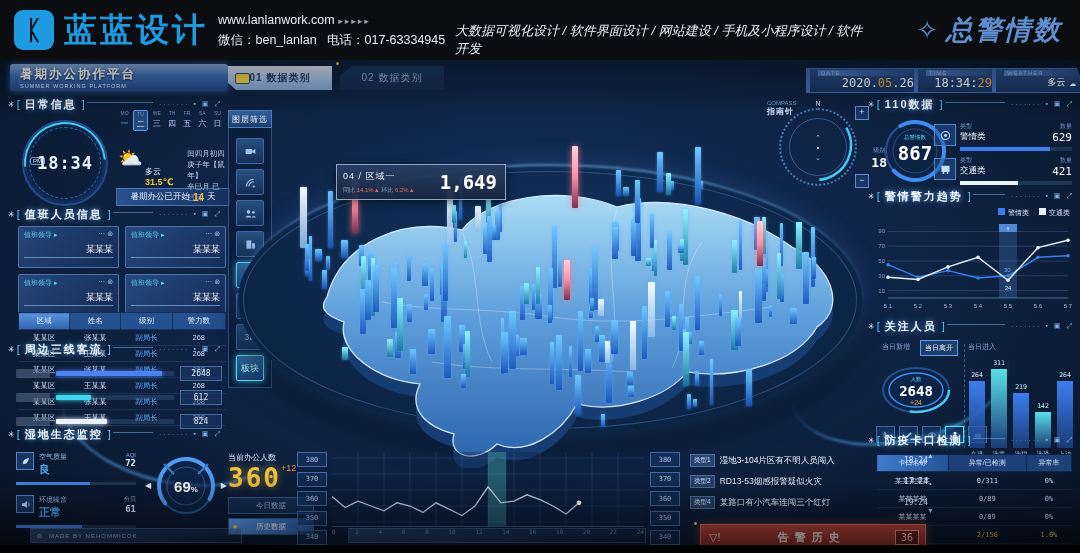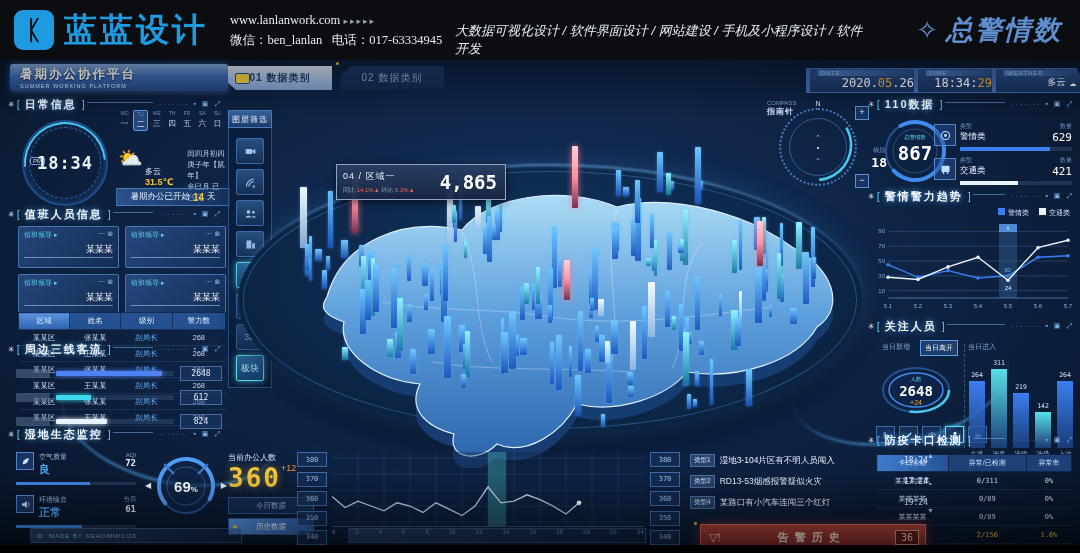--- a/index.html
+++ b/index.html
@@ -3,21 +3,21 @@
 <meta charset="utf-8">
 <style>
   html,body{margin:0;padding:0;background:#000;}
   body{width:1080px;height:553px;position:relative;overflow:hidden;
        font-family:"Liberation Sans","DejaVu Sans",sans-serif;color:#dce9ff;}
   
   .banner{position:absolute;left:0;top:0;width:1080px;height:60px;background:#0b0d10;display:flex;align-items:center;}
   .logo-wrap{display:flex;align-items:center;margin-left:14px;}
   .logo-ico{width:40px;height:40px;border-radius:9px;background:#1e9ae0;color:#0b0d10;display:flex;align-items:center;justify-content:center;font-weight:bold;font-size:26px;font-family:"DejaVu Sans",sans-serif;}
   .logo-txt{color:#1e9ae0;font-size:33px;font-weight:bold;letter-spacing:3px;margin-left:10px;}
-  .contact{margin-left:22px;font-size:12.5px;line-height:19px;color:#e8eef5;font-family:Liberation Serif, serif;}
+  .contact{margin-left:10px;font-size:12.5px;line-height:19px;color:#e8eef5;}
   .contact .arrows{color:#9aa4ad;font-size:9px;letter-spacing:2px;}
   .services{position:absolute;left:455px;top:22px;width:420px;font-size:13px;font-style:italic;color:#e8eef5;}
   .brand-right{position:absolute;right:18px;top:12px;display:flex;align-items:center;color:#5f8fd0;}
   .brand-right .star{font-size:26px;margin-right:8px;}
   .brand-right .txt{font-size:27px;font-weight:bold;font-style:italic;letter-spacing:2px;}
   
   .dash{position:absolute;left:0;top:60px;width:1080px;height:485px;
     background:radial-gradient(ellipse at 50% 42%,#17345f 0%,#0f2547 45%,#081426 100%);}
   .dash:after{content:"";position:absolute;inset:0;pointer-events:none;
     background:linear-gradient(180deg,rgba(0,0,0,.35),transparent 12%,transparent 85%,rgba(0,0,0,.5));}
@@ -716,21 +716,21 @@
         <div class="mbar" style="left: 340px; top: 38px; width: 6px; height: 62px; background: linear-gradient(to top, rgb(122, 48, 80), rgb(255, 143, 160), rgb(255, 208, 216)); box-shadow: rgba(255, 120, 140, 0.8) 0px 0px 6px;"></div>
         <div class="mbar" style="left: 332px; top: 152px; width: 6px; height: 40px; background: linear-gradient(to top, rgb(122, 48, 80), rgb(255, 143, 160), rgb(255, 208, 216)); box-shadow: rgba(255, 120, 140, 0.8) 0px 0px 6px;"></div>
         <div class="mbar" style="left: 525px; top: 113px; width: 6px; height: 45px; background: linear-gradient(to top, rgb(122, 48, 80), rgb(255, 143, 160), rgb(255, 208, 216)); box-shadow: rgba(255, 120, 140, 0.8) 0px 0px 6px;"></div>
       </div>
     <div class="tooltip">
       <div class="tt-l">
         <div class="tt-reg">04 / 区域一</div>
         <div class="tt-stats"><span class="lb">同比</span> <span>14.1%▲</span>
           <span class="lb">环比</span> <span>6.2%▲</span></div>
       </div>
-      <div class="tt-val">4,865</div>
+      <div class="tt-val">1,649</div>
     </div>
   </div>
 
   <div class="compass">
     <div class="cp-lab"><span>COMPASS</span><b>指南针</b></div>
     <div class="cp-dial">
       <div class="cp-n">N</div>
       <div class="cp-cross">
           <span>⌃</span>
           <span style="margin:3px 0;color:#e8f2ff;">•</span>

